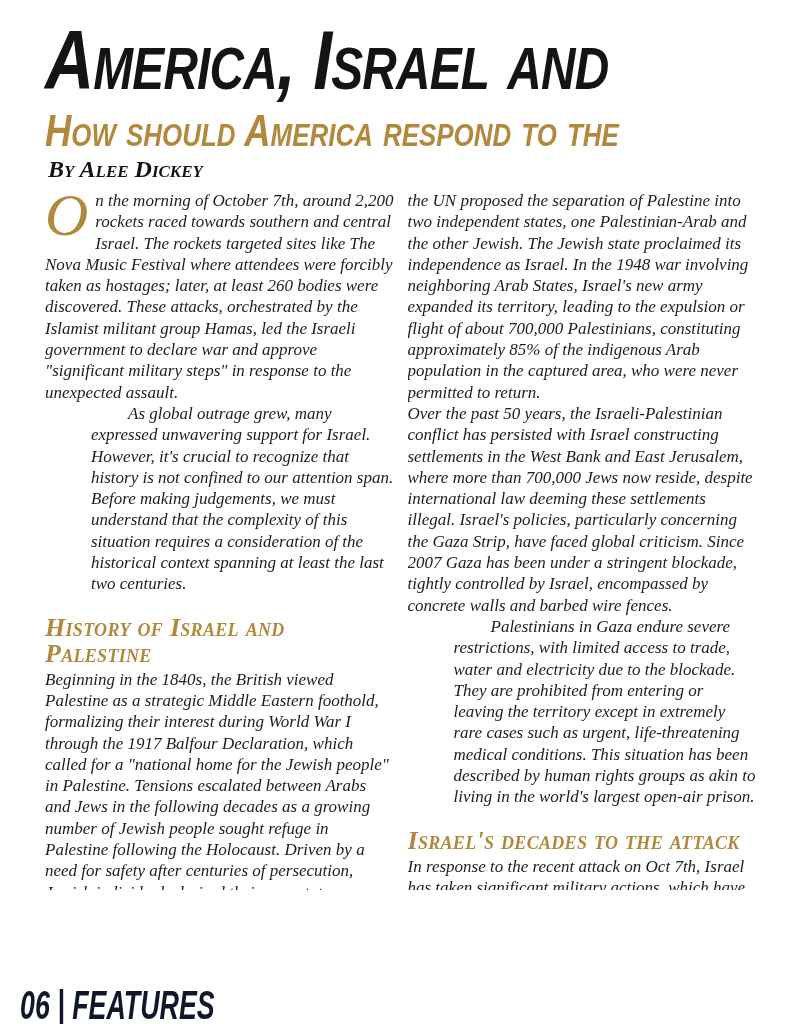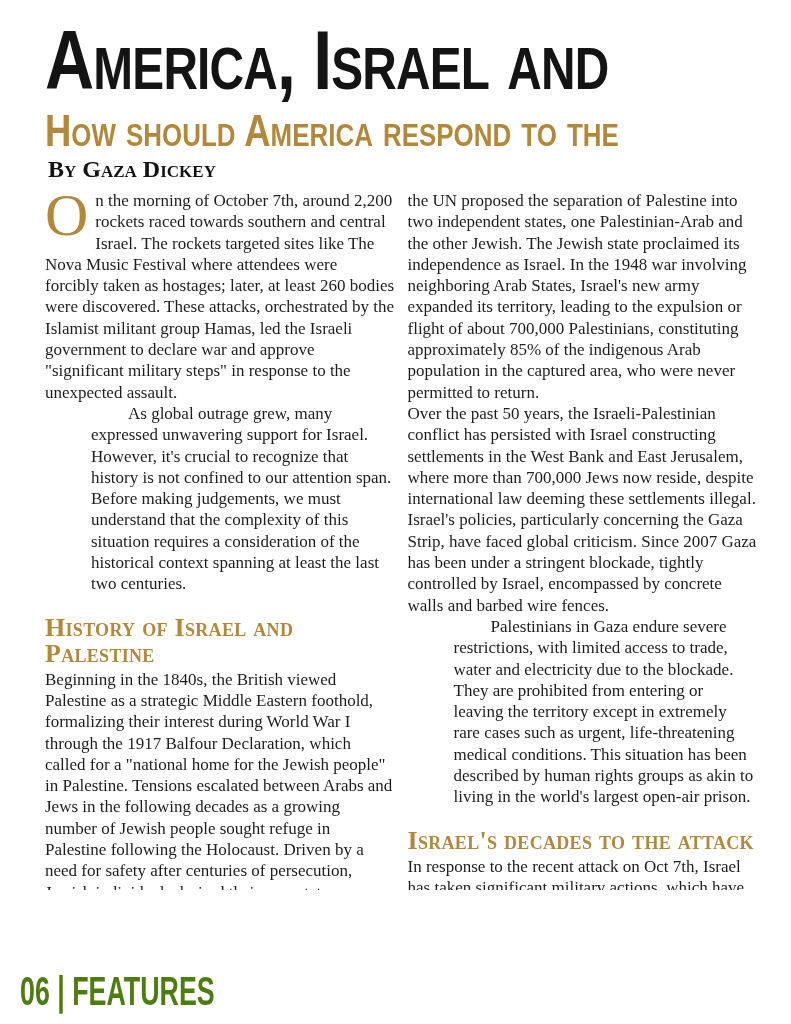--- a/index.html
+++ b/index.html
@@ -5,20 +5,21 @@
   * { margin: 0; padding: 0; box-sizing: border-box; }
   html, body { background: #ffffff; }
   .page {
     position: relative;
     width: 791px;
     height: 1024px;
     background: #ffffff;
     overflow: hidden;
     font-family: "Liberation Serif", "DejaVu Serif", serif;
     color: #1d1d1d;
+    font-style: italic;
   }
   .masthead { padding: 26px 30px 0 45px; }
   .condensed {
     display: inline-block;
     transform: scaleX(0.81);
     transform-origin: 0 50%;
     white-space: nowrap;
   }
   .title-line {
     font-family: "Liberation Sans", sans-serif;
@@ -77,42 +78,42 @@
     float: left;
     font-size: 60px;
     line-height: 46px;
     color: #b1883c;
     margin: 2px 7px 0 0;
     font-weight: 400;
   }
   .page-footer {
     position: absolute;
     left: 20px;
-    bottom: 18px;
+    bottom: 4px;
     font-family: "Liberation Sans", sans-serif;
     font-weight: 700;
     font-size: 40px;
     line-height: 30px;
-    color: #4d7c0f;
+    color: #0f172a;
   }
   .page-footer .condensed { transform: scaleX(0.67); }
 </style>
 </head>
 <body>
 
 <div class="page">
 
   <header class="masthead">
     <h1>
       <div class="title-line"><span class="condensed">America, Israel and</span></div>
     </h1>
     <h2 class="subtitle-block">
       <div class="subtitle-line"><span class="condensed">How should America respond to the</span></div>
     </h2>
-    <div class="byline">By Gaza Dickey</div>
+    <div class="byline">By Alee Dickey</div>
   </header>
 
   <main class="columns">
     <div class="col">
       <p class="para"><span class="dropcap">O</span><span>n the morning of October 7th, around 2,200 rockets raced towards southern and central Israel. The rockets targeted sites like The Nova Music Festival where attendees were forcibly taken as hostages; later, at least 260 bodies were discovered. These attacks, orchestrated by the Islamist militant group Hamas, led the Israeli government to declare war and approve "significant military steps" in response to the unexpected assault.</span></p>
       <p class="para indent">As global outrage grew, many expressed unwavering support for Israel. However, it's crucial to recognize that history is not confined to our attention span. Before making judgements, we must understand that the complexity of this situation requires a consideration of the historical context spanning at least the last two centuries.</p>
       <h3 class="section-heading">History of Israel and Palestine</h3>
       <p class="para">Beginning in the 1840s, the British viewed Palestine as a strategic Middle Eastern foothold, formalizing their interest during World War I through the 1917 Balfour Declaration, which called for a "national home for the Jewish people" in Palestine. Tensions escalated between Arabs and Jews in the following decades as a growing number of Jewish people sought refuge in Palestine following the Holocaust. Driven by a need for safety after centuries of persecution, Jewish individuals desired their own state. Simultaneously, Palestinians witnessed their own own homes being forcibly taken and their land colonized, deepening the conflict. The conflict grew so large that the UK turned the issue over to the United Nations in 1947. After looking at alternatives,</p>
     </div>
     <div class="col">

